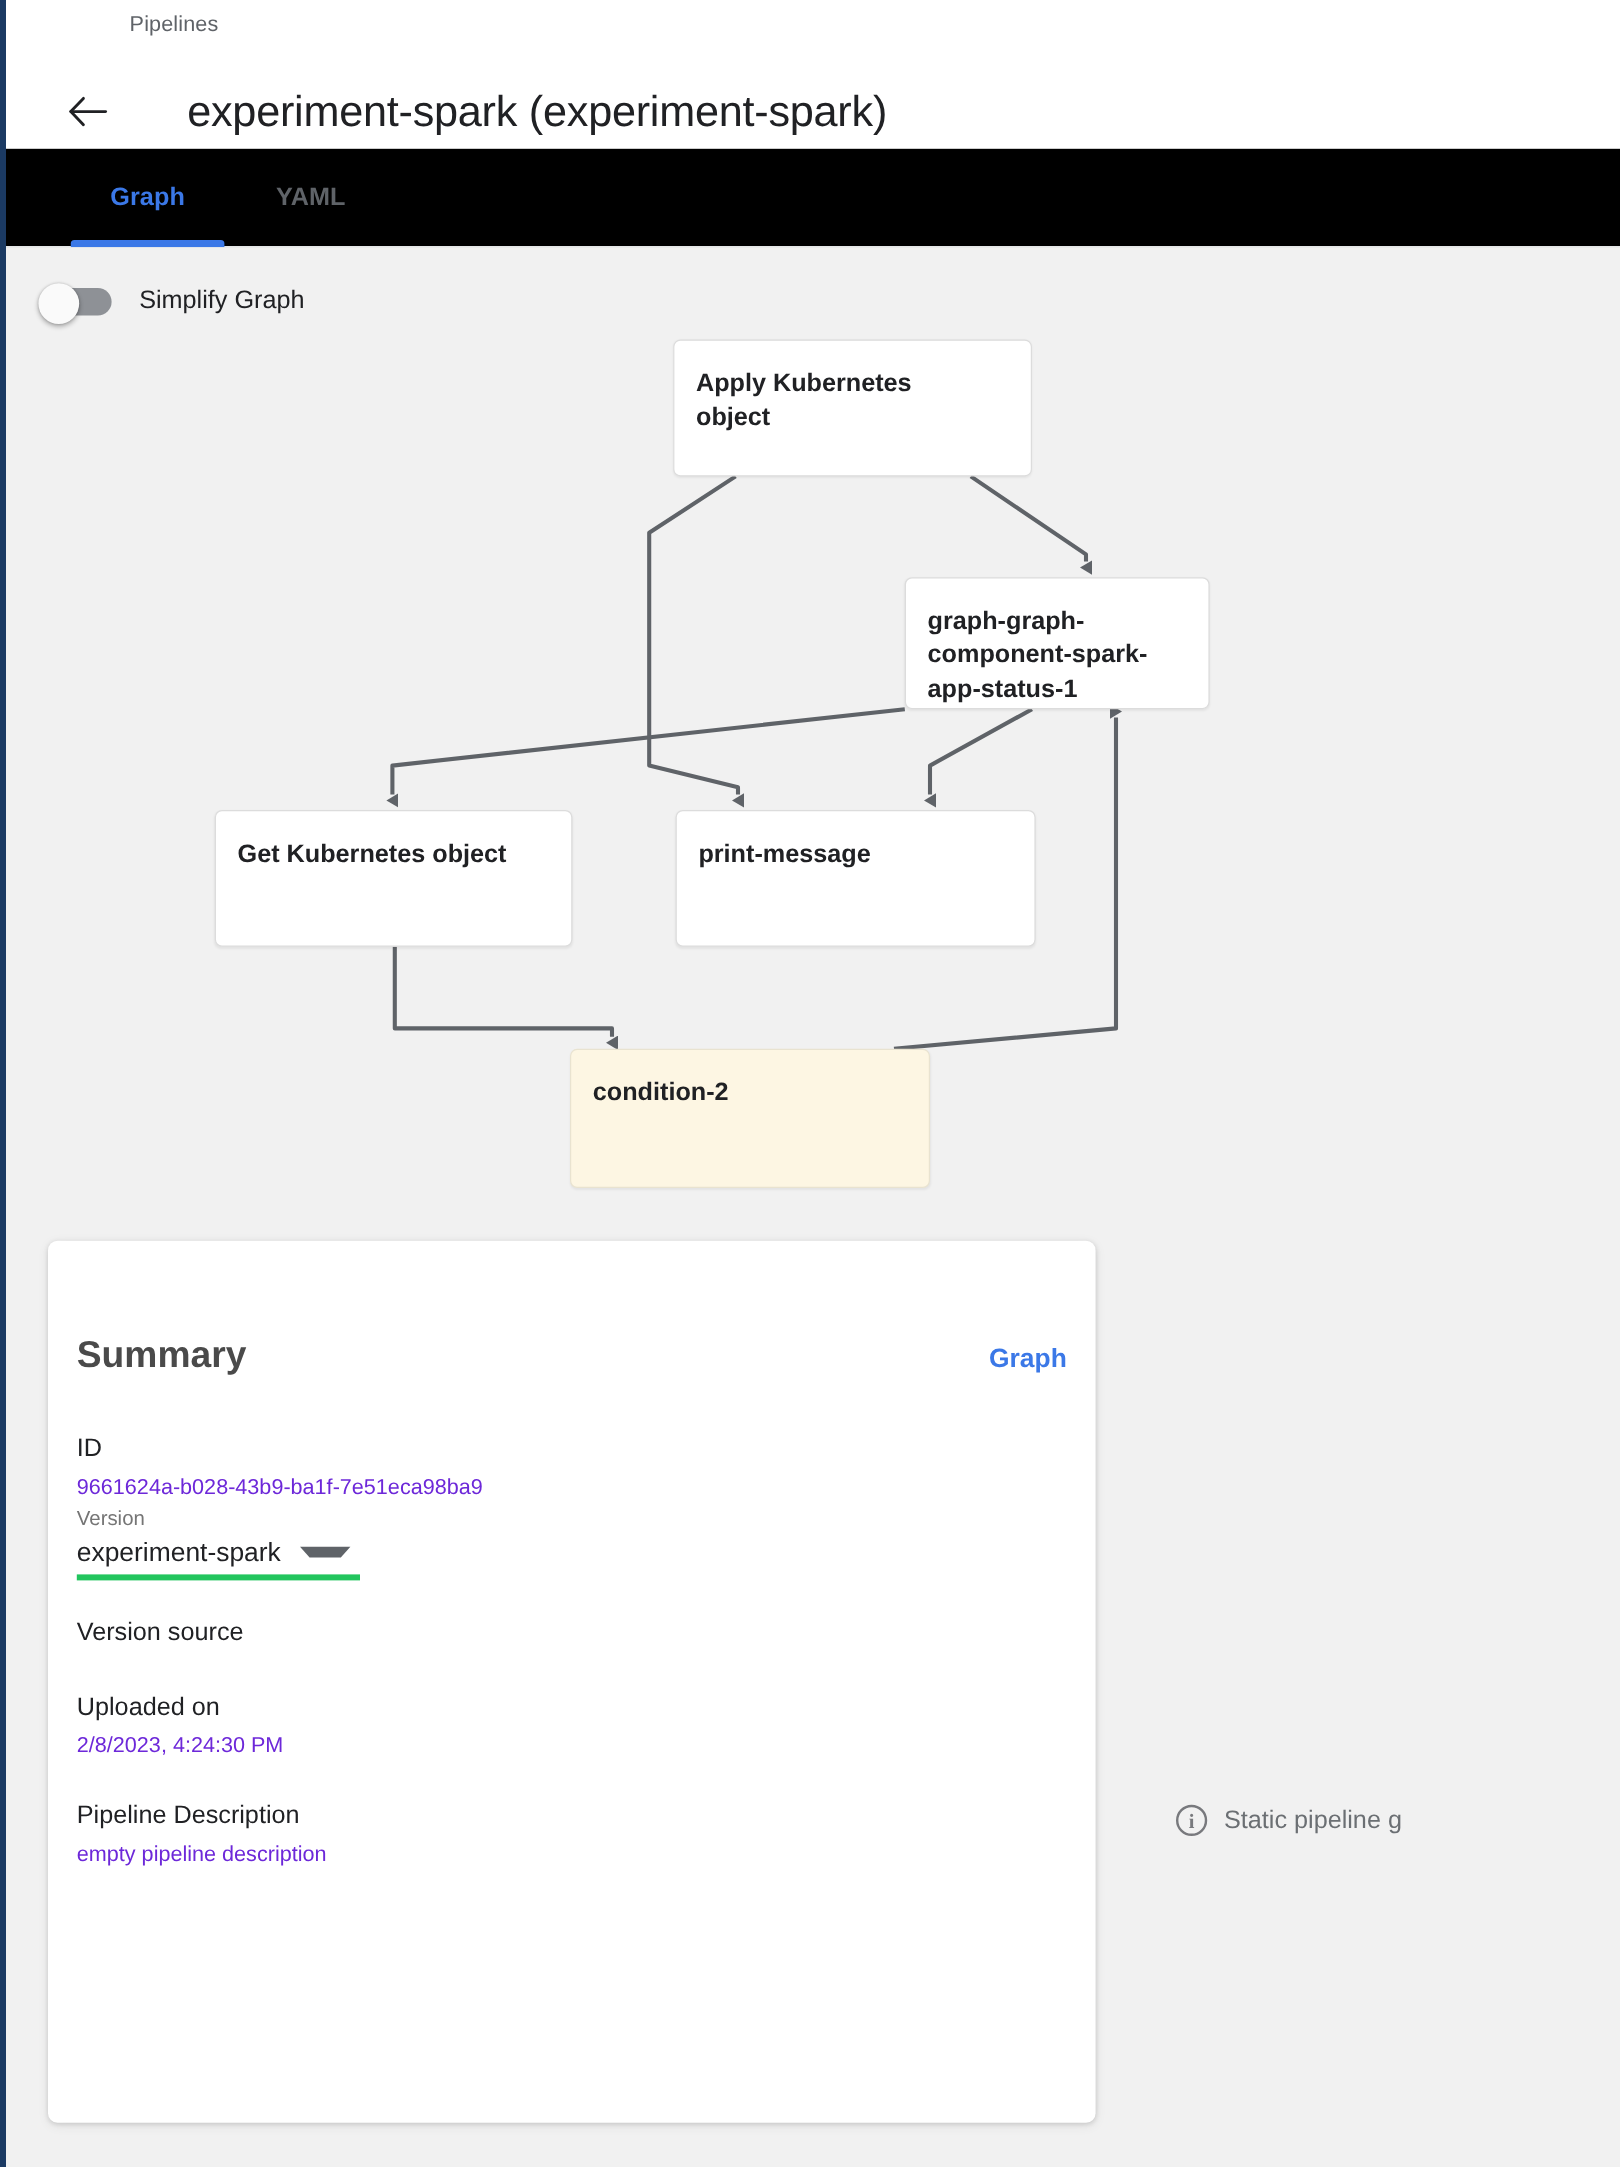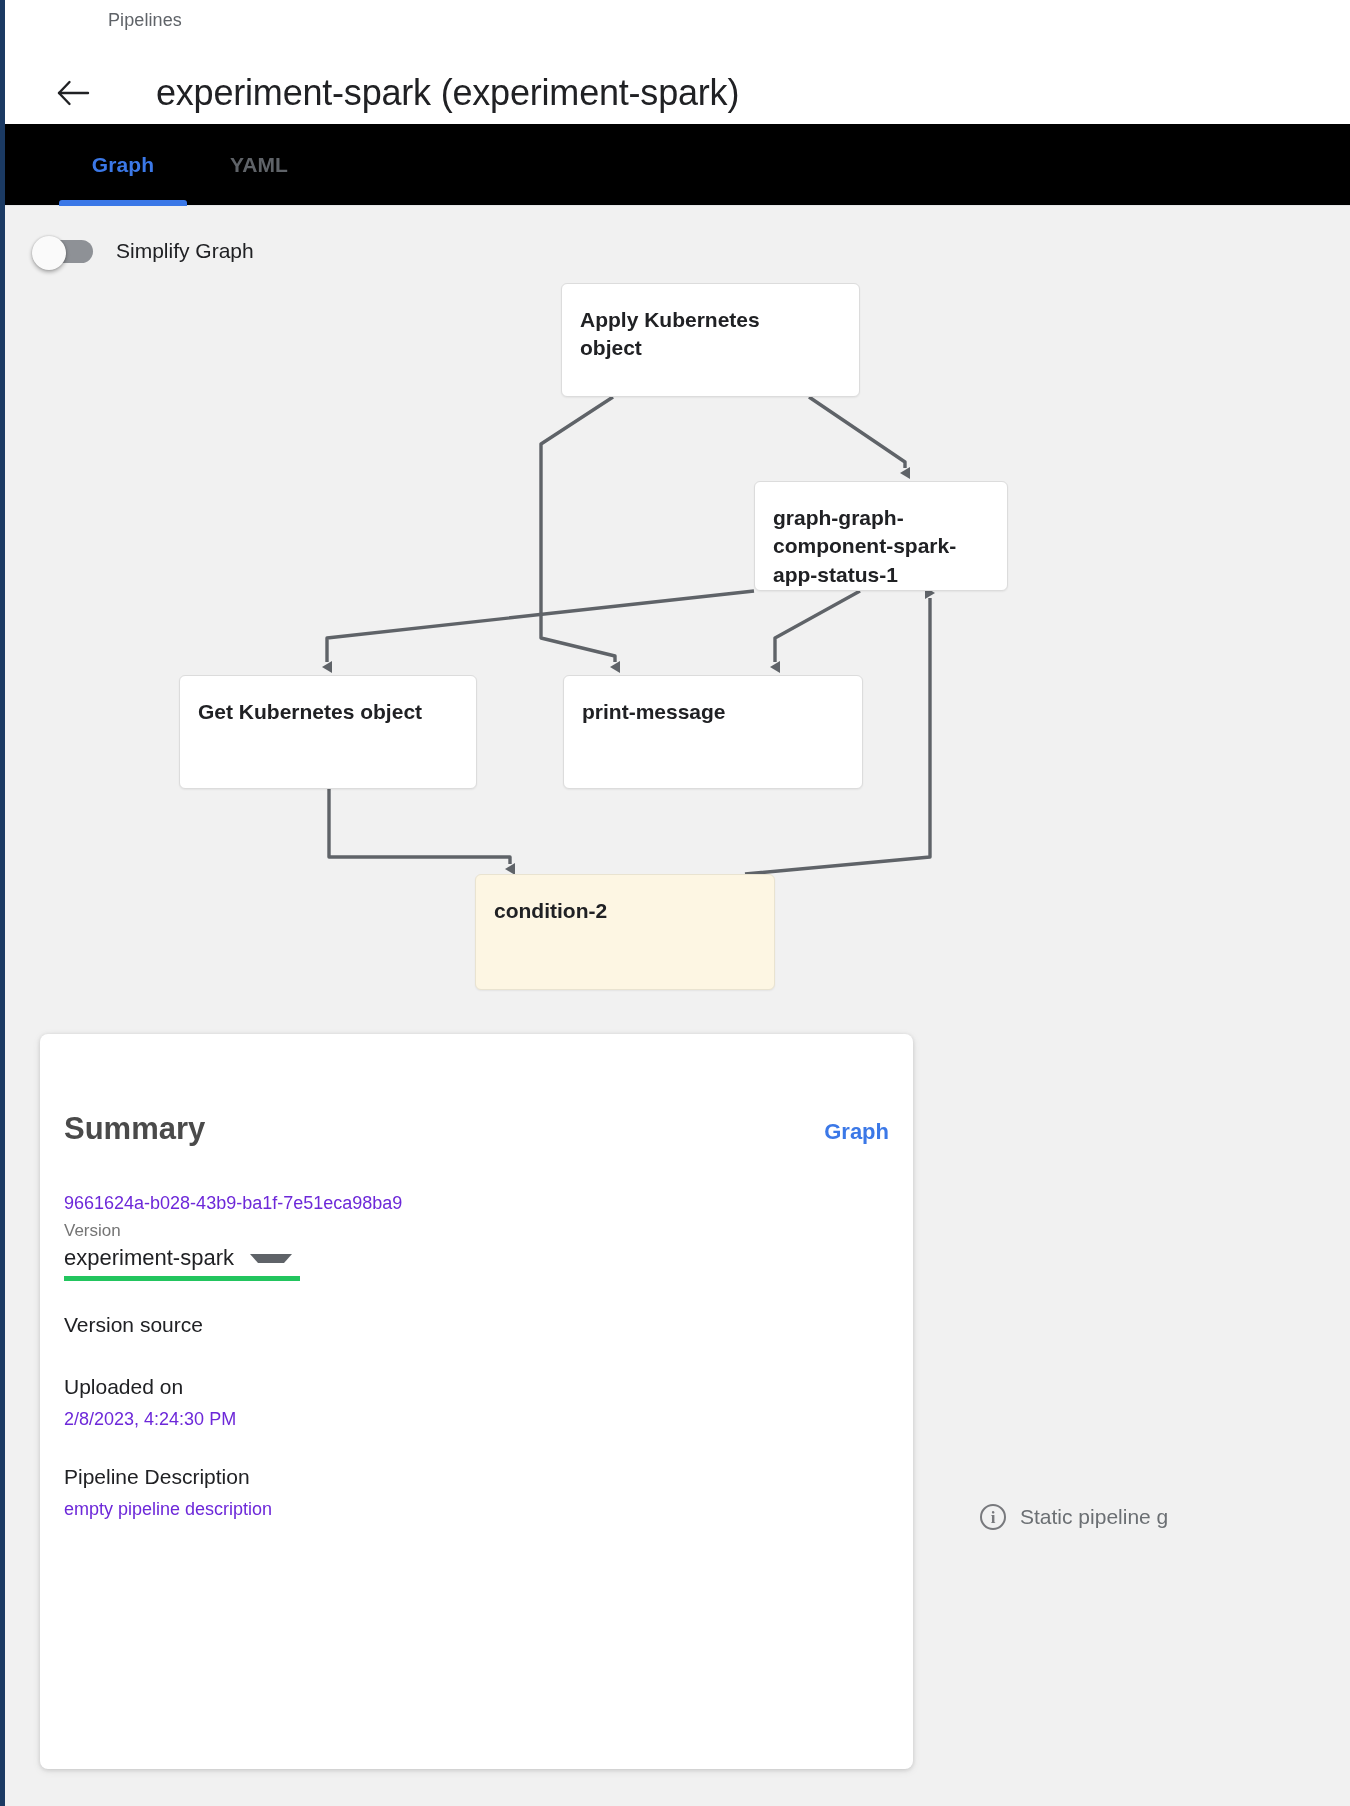--- a/index.html
+++ b/index.html
@@ -267,20 +267,21 @@
     </div>
 
     <div class="summary-card">
       <div class="summary-head">
         <div class="summary-title">Summary</div>
         <div class="summary-hide">Graph</div>
       </div>
 
       <div class="summary-body">
         <div class="field">
+          <div class="f-label">ID</div>
           <div class="f-value">9661624a-b028-43b9-ba1f-7e51eca98ba9</div>
         </div>
 
         <div class="field">
           <div class="f-label muted">Version</div>
           <div class="version-select">
             <span class="vs-text">experiment-spark</span>
             <span class="vs-caret"></span>
           </div>
         </div>

